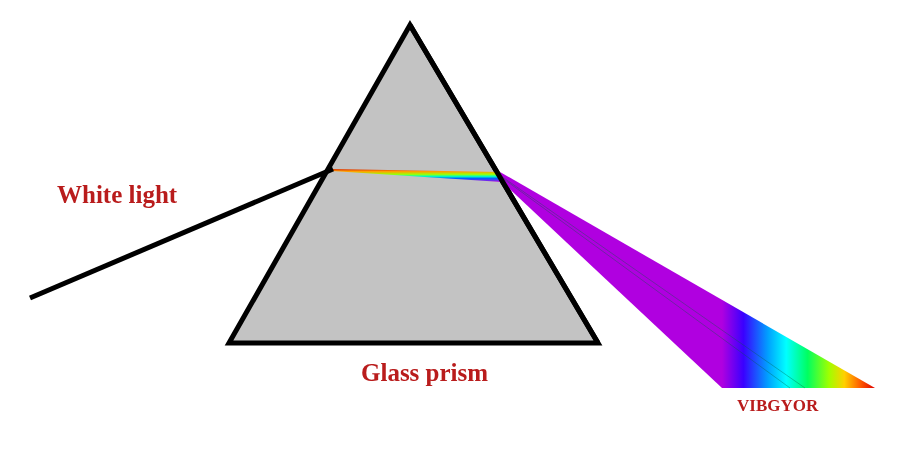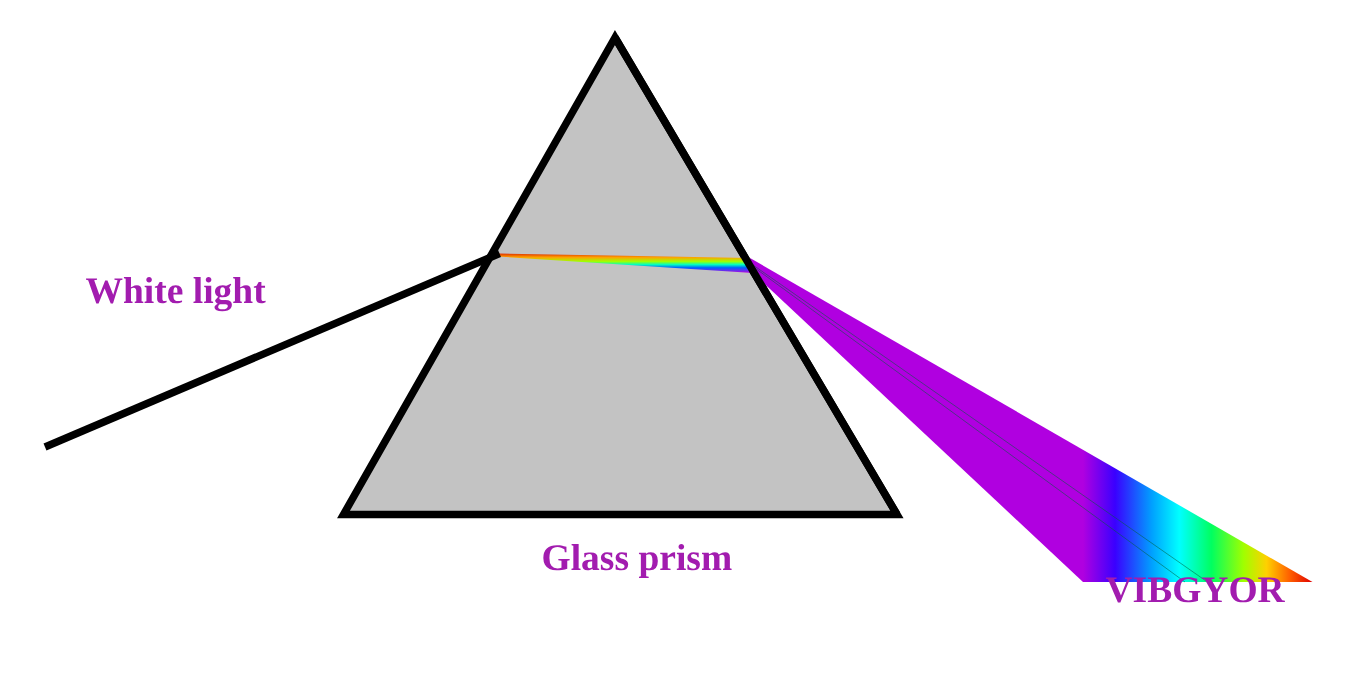--- a/index.html
+++ b/index.html
@@ -1,21 +1,21 @@
 <!DOCTYPE html>
 <html><head>
 <meta charset="utf-8">
 <style>
   html, body { margin:0; padding:0; background:#ffffff; }
   #stage { position:relative; width:900px; height:452px; overflow:hidden; background:#fff; }
   svg { position:absolute; left:0; top:0; }
-  .lbl { position:absolute; font-family:"Liberation Serif", "DejaVu Serif", serif; font-weight:bold; color:#a21caf; white-space:nowrap; }
+  .lbl { position:absolute; font-family:"Liberation Serif", "DejaVu Serif", serif; font-weight:bold; color:#b91c1c; white-space:nowrap; }
   #lbl-white { left:57px; top:181px; font-size:25px; }
   #lbl-prism { left:361px; top:359px; font-size:25px; }
-  #lbl-vib { left:737px; top:380px; font-size:25px; }
+  #lbl-vib { left:737px; top:396px; font-size:17px; }
 </style>
 </head>
 <body>
 
 <div id="stage">
   <svg width="900" height="452" viewBox="0 0 900 452">
     <defs>
       <linearGradient id="fan" gradientUnits="userSpaceOnUse" x1="722" y1="388" x2="875" y2="388">
         <stop offset="0" stop-color="#b000e0"></stop>
         <stop offset="0.14" stop-color="#3a00ff"></stop>

